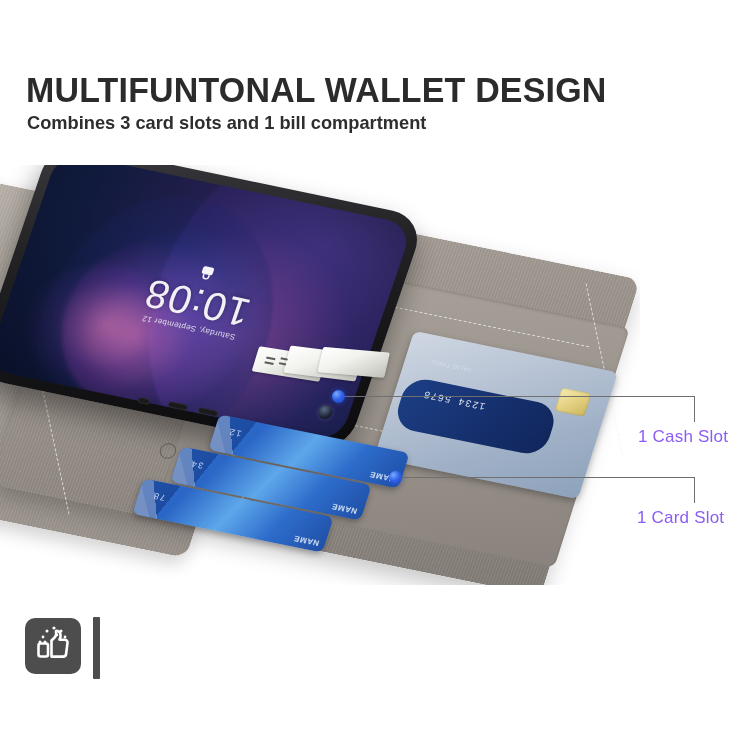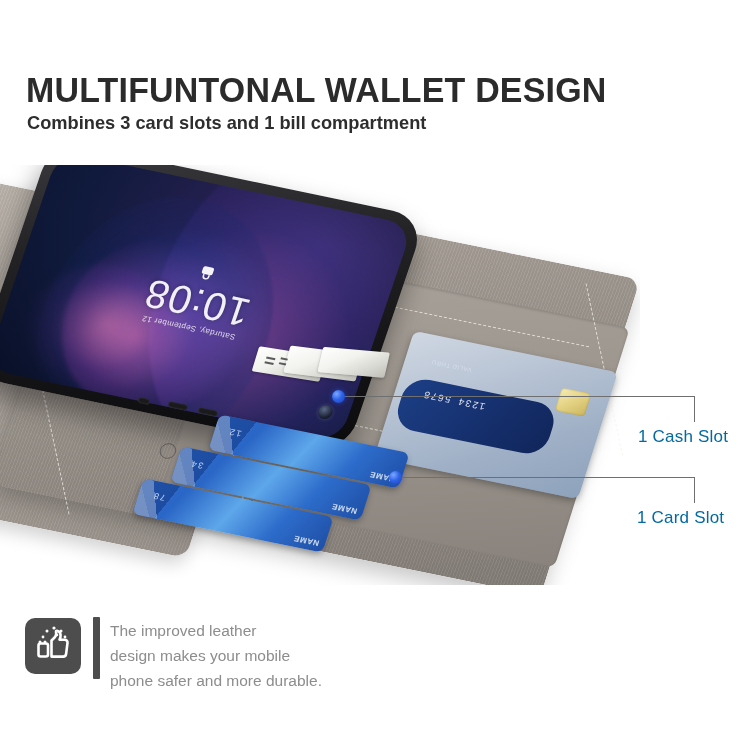--- a/index.html
+++ b/index.html
@@ -355,21 +355,21 @@
   .leader-v {
     position: absolute;
     width: 0;
     border-left: 1.4px solid #6f6f6f;
     z-index: 39;
   }
   .callout-label {
     position: absolute;
     font-family: "Liberation Sans", sans-serif;
     font-size: 17px;
-    color: #0369a1;
+    color: #8b5cf6;
     white-space: nowrap;
     letter-spacing: 0.2px;
     z-index: 41;
   }
 
   
   #footer-icon {
     position: absolute;
     left: 25px;
     top: 618px;
@@ -508,19 +508,14 @@
       <circle cx="40" cy="19" r="1.4" fill="#ffffff"></circle>
       <circle cx="32" cy="17" r="1.3" fill="#ffffff"></circle>
       <circle cx="15" cy="24" r="1.5" fill="#ffffff"></circle>
       <circle cx="20" cy="24" r="1.5" fill="#ffffff"></circle>
 
       <path d="M26.5 22.5c1.6-1.6 3.4-2.9 4.2-4.6.7-1.5.5-3.1.3-4.1-.1-.6.4-1.1 1-1 1.6.3 3.4 1.5 3.6 4.3.1 1.7-.5 3.4-1.1 4.6h5.2c1.7 0 3 1.4 2.8 3.1l-1.4 11.2c-.2 1.5-1.4 2.6-2.9 2.6H26.5V22.5z" fill="none" stroke="#ffffff" stroke-width="2.6" stroke-linejoin="round"></path>
       <rect x="13.5" y="25.5" width="9.5" height="13" rx="2" fill="none" stroke="#ffffff" stroke-width="2.6"></rect>
     </svg>
   </div>
   <div id="footer-divider"></div>
-  <div id="footer-text">
-    <div>The improved leather</div>
-    <div>design makes your mobile</div>
-    <div>phone safer and more durable.</div>
-  </div>
 
 </div>
 
 </body></html>

